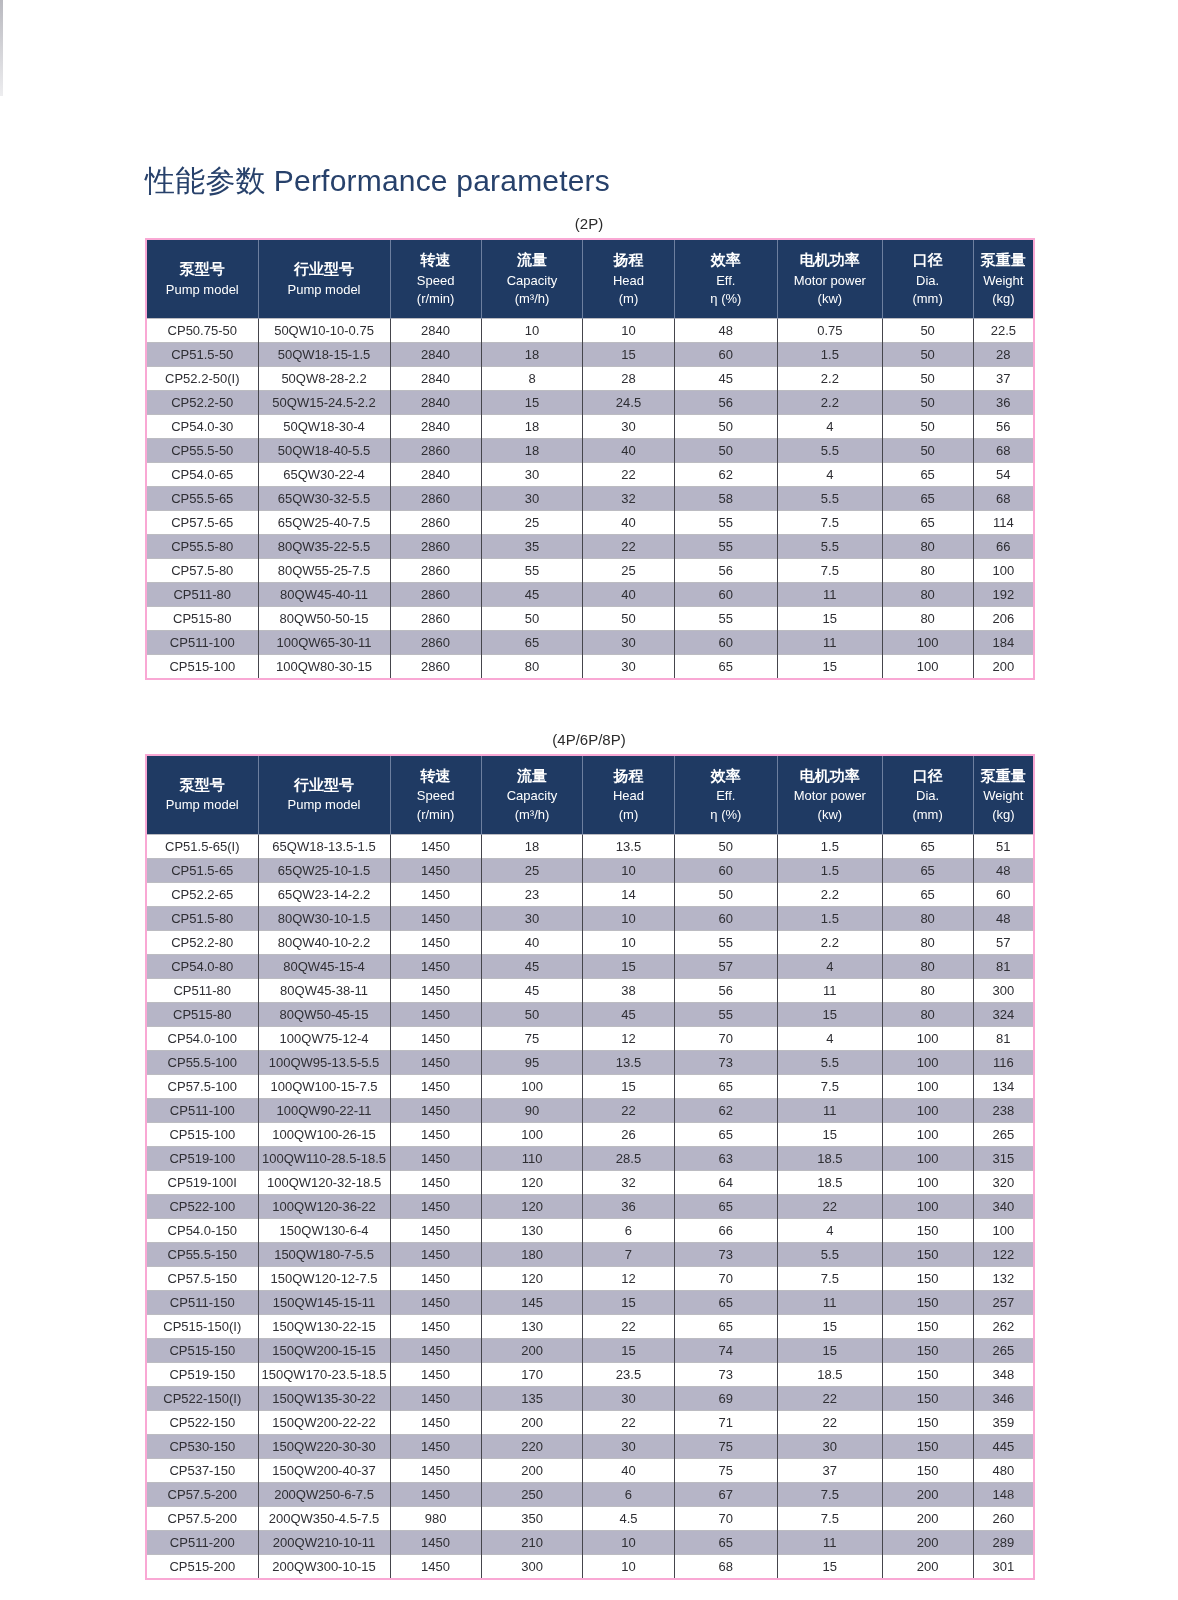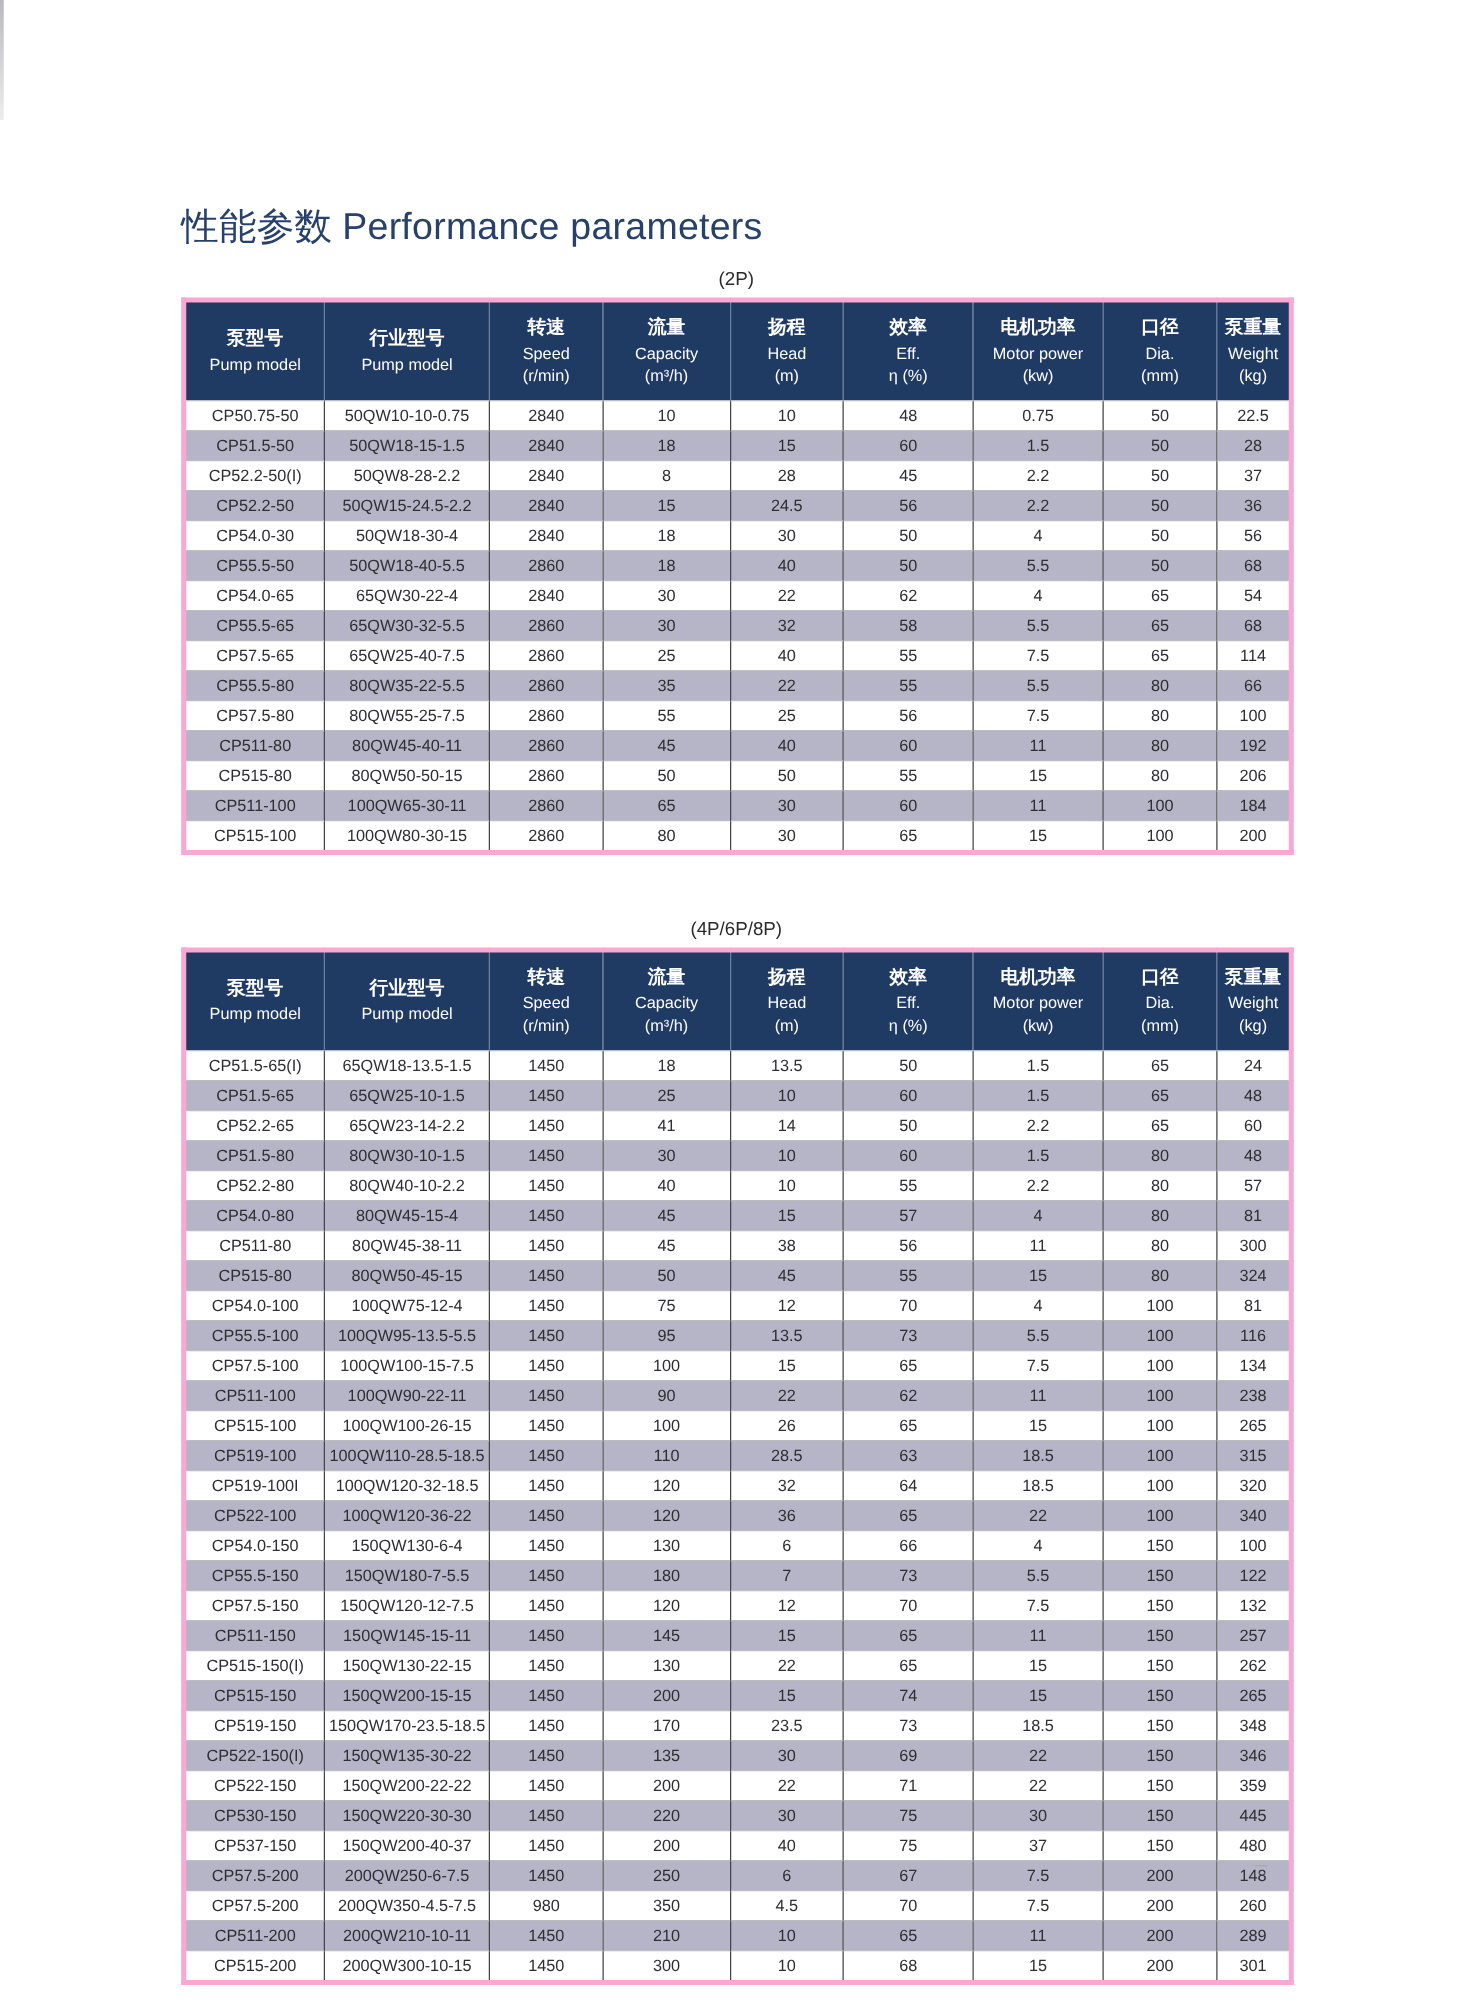--- a/index.html
+++ b/index.html
@@ -32,21 +32,21 @@
     font-size: 15px;
     color: #2b2b2b;
     margin: 0 2px 5px 0;
     line-height: 19px;
   }
   .tbl-section-2 { margin-top: 50px; }
   table.perf {
     width: 100%;
     border-collapse: collapse;
     table-layout: fixed;
-    border: 4px solid #f9a8d4;
+    border: 2px solid #f9a8d4;
   }
   table.perf thead th {
     background: #1f3a63;
     color: #ffffff;
     font-weight: normal;
     padding: 9px 2px 10px 2px;
     border-left: 1px solid #6d7f9f;
     vertical-align: middle;
     text-align: center;
   }
@@ -364,38 +364,38 @@
         <tbody>
           <tr>
             <td>CP51.5-65(I)</td>
             <td>65QW18-13.5-1.5</td>
             <td>1450</td>
             <td>18</td>
             <td>13.5</td>
             <td>50</td>
             <td>1.5</td>
             <td>65</td>
-            <td>24</td>
+            <td>51</td>
           </tr>
           <tr>
             <td>CP51.5-65</td>
             <td>65QW25-10-1.5</td>
             <td>1450</td>
             <td>25</td>
             <td>10</td>
             <td>60</td>
             <td>1.5</td>
             <td>65</td>
             <td>48</td>
           </tr>
           <tr>
             <td>CP52.2-65</td>
             <td>65QW23-14-2.2</td>
             <td>1450</td>
-            <td>41</td>
+            <td>23</td>
             <td>14</td>
             <td>50</td>
             <td>2.2</td>
             <td>65</td>
             <td>60</td>
           </tr>
           <tr>
             <td>CP51.5-80</td>
             <td>80QW30-10-1.5</td>
             <td>1450</td>

